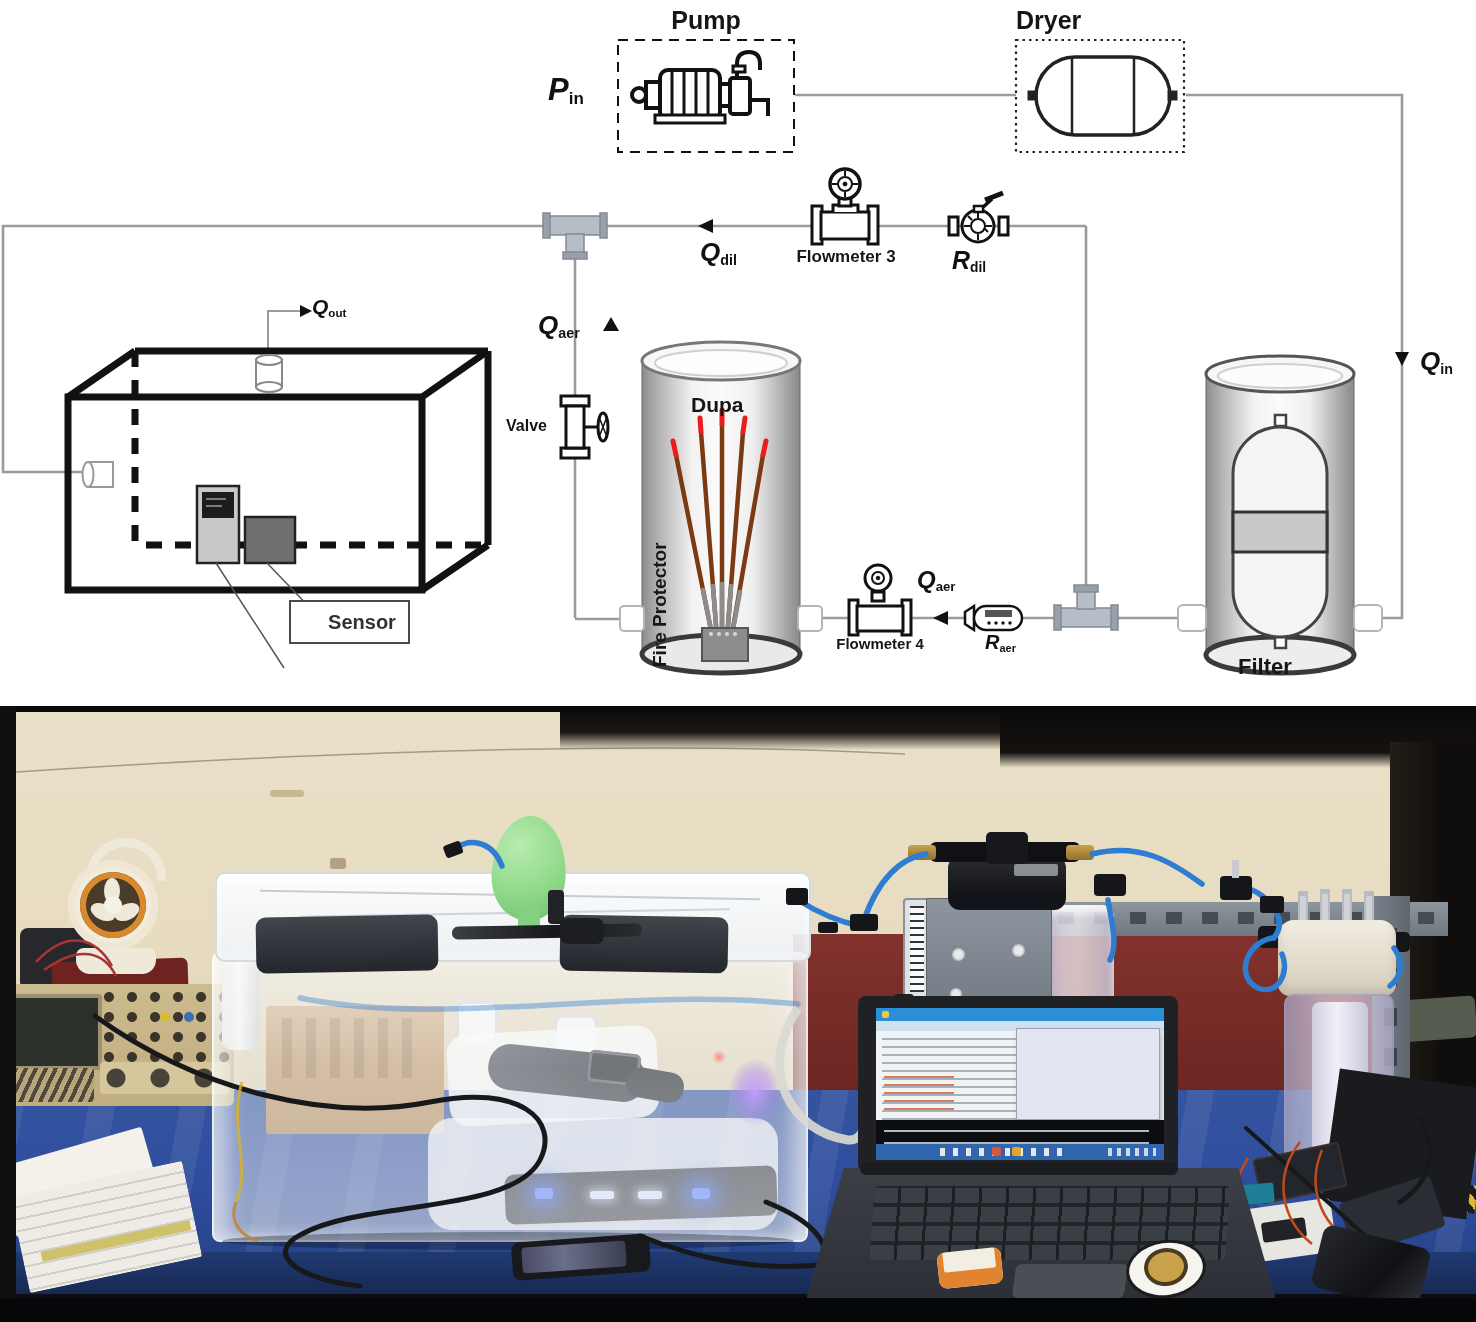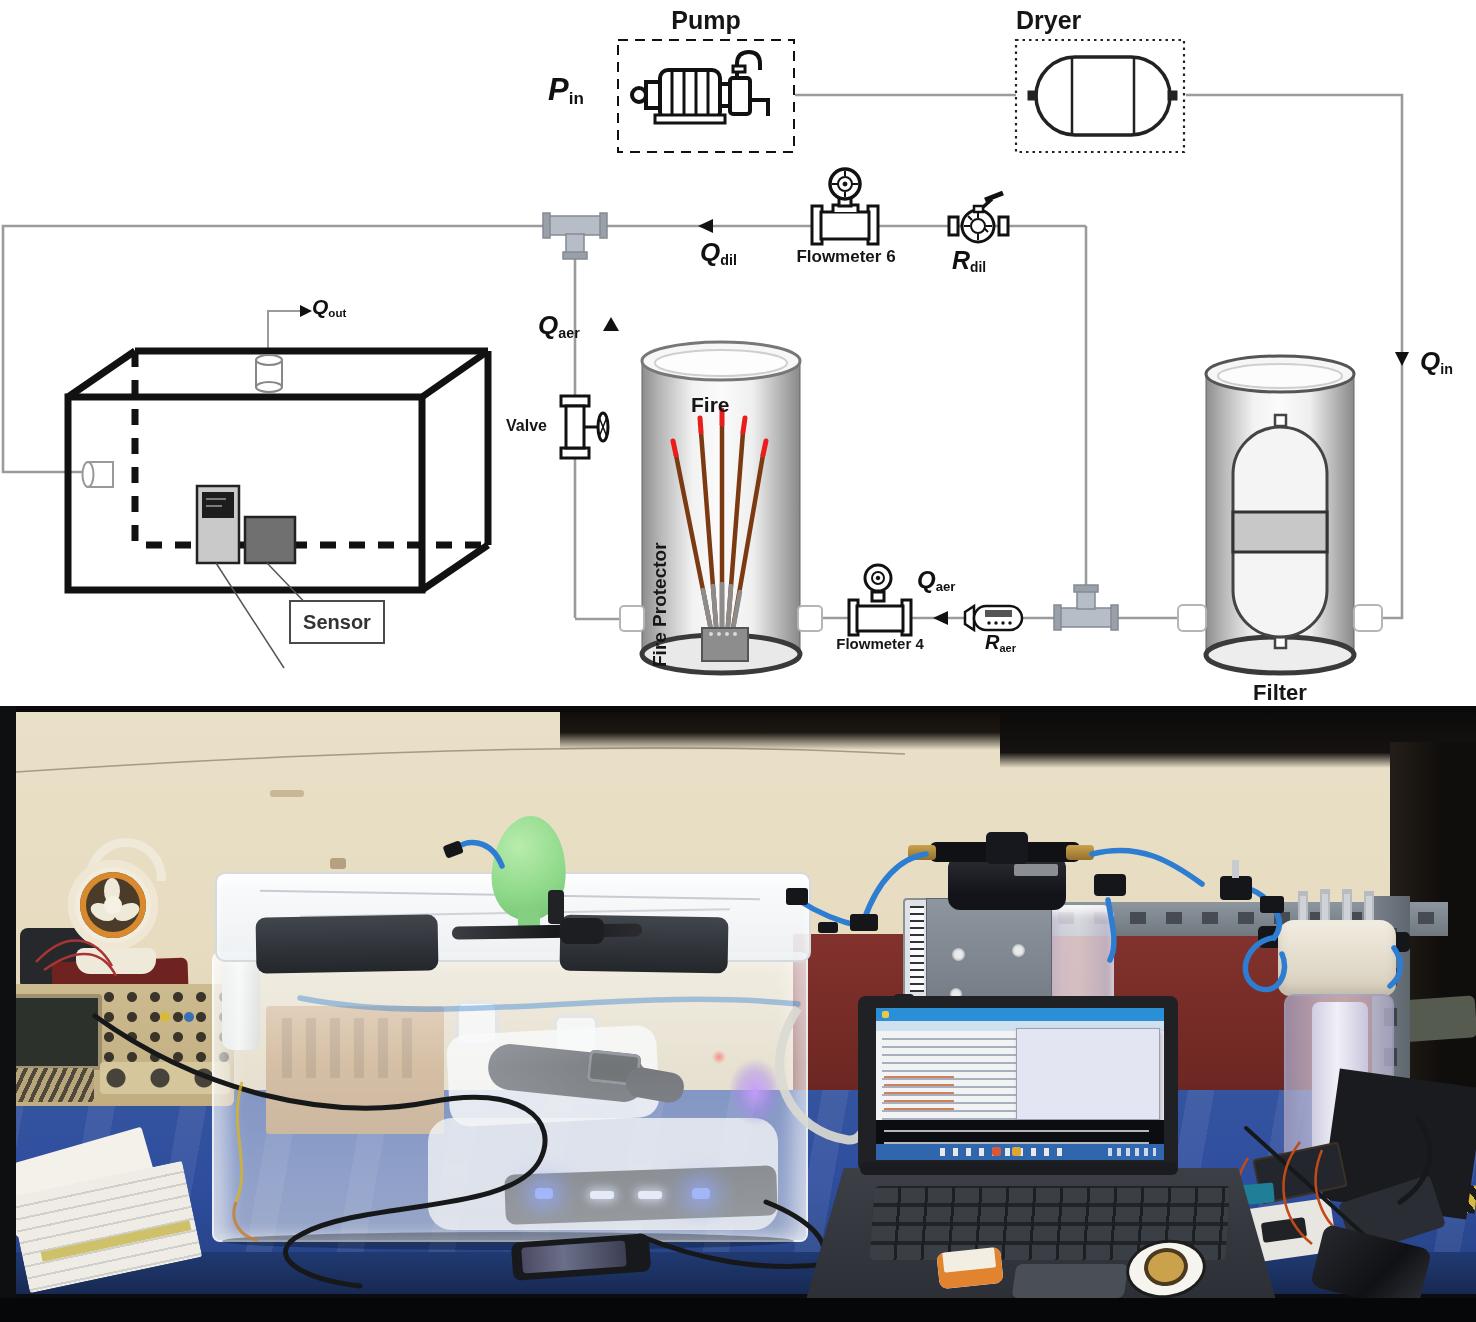--- a/index.html
+++ b/index.html
@@ -212,33 +212,33 @@
         <path d="M267 563 L314 612"></path>
       </g>
     </g>
   </svg>
 
   <div class="lbl cap" style="left:618px;top:8px;width:176px;text-align:center;font-size:25px;"><span>Pump</span></div>
   <div class="lbl" style="left:548px;top:74px;font-size:31px;"><span class="math">P</span><span class="sub">in</span></div>
   <div class="lbl cap" style="left:1016px;top:8px;width:168px;text-align:left;font-size:25px;"><span>Dryer</span></div>
 
   <div class="lbl" style="left:700px;top:239px;font-size:26px;"><span class="math">Q</span><span class="sub">dil</span></div>
-  <div class="lbl cap" style="left:786px;top:248px;width:120px;text-align:center;font-size:17px;"><span>Flowmeter 6</span></div>
+  <div class="lbl cap" style="left:786px;top:248px;width:120px;text-align:center;font-size:17px;"><span>Flowmeter 3</span></div>
   <div class="lbl" style="left:952px;top:248px;font-size:25px;"><span class="math">R</span><span class="sub">dil</span></div>
   <div class="lbl" style="left:1420px;top:348px;font-size:26px;"><span class="math">Q</span><span class="sub">in</span></div>
   <div class="lbl" style="left:312px;top:296px;font-size:21px;"><span class="math">Q</span><span class="sub">out</span></div>
   <div class="lbl" style="left:538px;top:312px;font-size:26px;"><span class="math">Q</span><span class="sub">aer</span></div>
   <div class="lbl cap" style="left:506px;top:418px;font-size:16px;"><span>Valve</span></div>
-  <div class="lbl cap" style="left:691px;top:394px;font-size:21px;"><span>Fire</span></div>
+  <div class="lbl cap" style="left:691px;top:394px;font-size:21px;"><span>Dupa</span></div>
   <div class="lbl cap vtext" style="left:650px;top:512px;height:155px;font-size:19px;"><span>Fire Protector</span></div>
   <div class="lbl cap" style="left:832px;top:636px;width:96px;text-align:center;font-size:15px;"><span>Flowmeter 4</span></div>
   <div class="lbl" style="left:917px;top:568px;font-size:24px;"><span class="math">Q</span><span class="sub">aer</span></div>
   <div class="lbl" style="left:985px;top:632px;font-size:20px;"><span class="math">R</span><span class="sub">aer</span></div>
-  <div class="lbl cap" style="left:1238px;top:682px;width:84px;text-align:center;font-size:22px;"><span>Filter</span></div>
-  <div class="boxlbl" style="left:289px;top:600px;width:92px;height:40px;font-size:20px;">
+  <div class="lbl cap" style="left:1238px;top:656px;width:84px;text-align:left;font-size:22px;"><span>Filter</span></div>
+  <div class="boxlbl" style="left:289px;top:600px;width:92px;height:40px;font-size:20px;padding-left:25px;">
       <span>Sensor</span>
     </div>
 
   <div class="abs" style="left:0;top:706px;width:1476px;height:434px;background:linear-gradient(180deg,#e9e0c8 0%,#e7dcc0 55%,#ded0b2 100%);"></div>
   <div class="abs" style="left:330px;top:858px;width:16px;height:11px;background:#8a6f4c;opacity:.55;border-radius:3px;"></div>
   <div class="abs" style="left:636px;top:934px;width:9px;height:9px;background:#8a6f4c;opacity:.5;border-radius:50%;"></div>
   <div class="abs" style="left:742px;top:1126px;width:18px;height:11px;background:#7d6441;opacity:.6;border-radius:3px;"></div>
   <div class="abs" style="left:1243px;top:922px;width:13px;height:8px;background:#8a6f4c;opacity:.5;border-radius:3px;"></div>
   <div class="abs" style="left:270px;top:790px;width:34px;height:7px;background:#b9a77f;opacity:.7;border-radius:3px;"></div>
 

